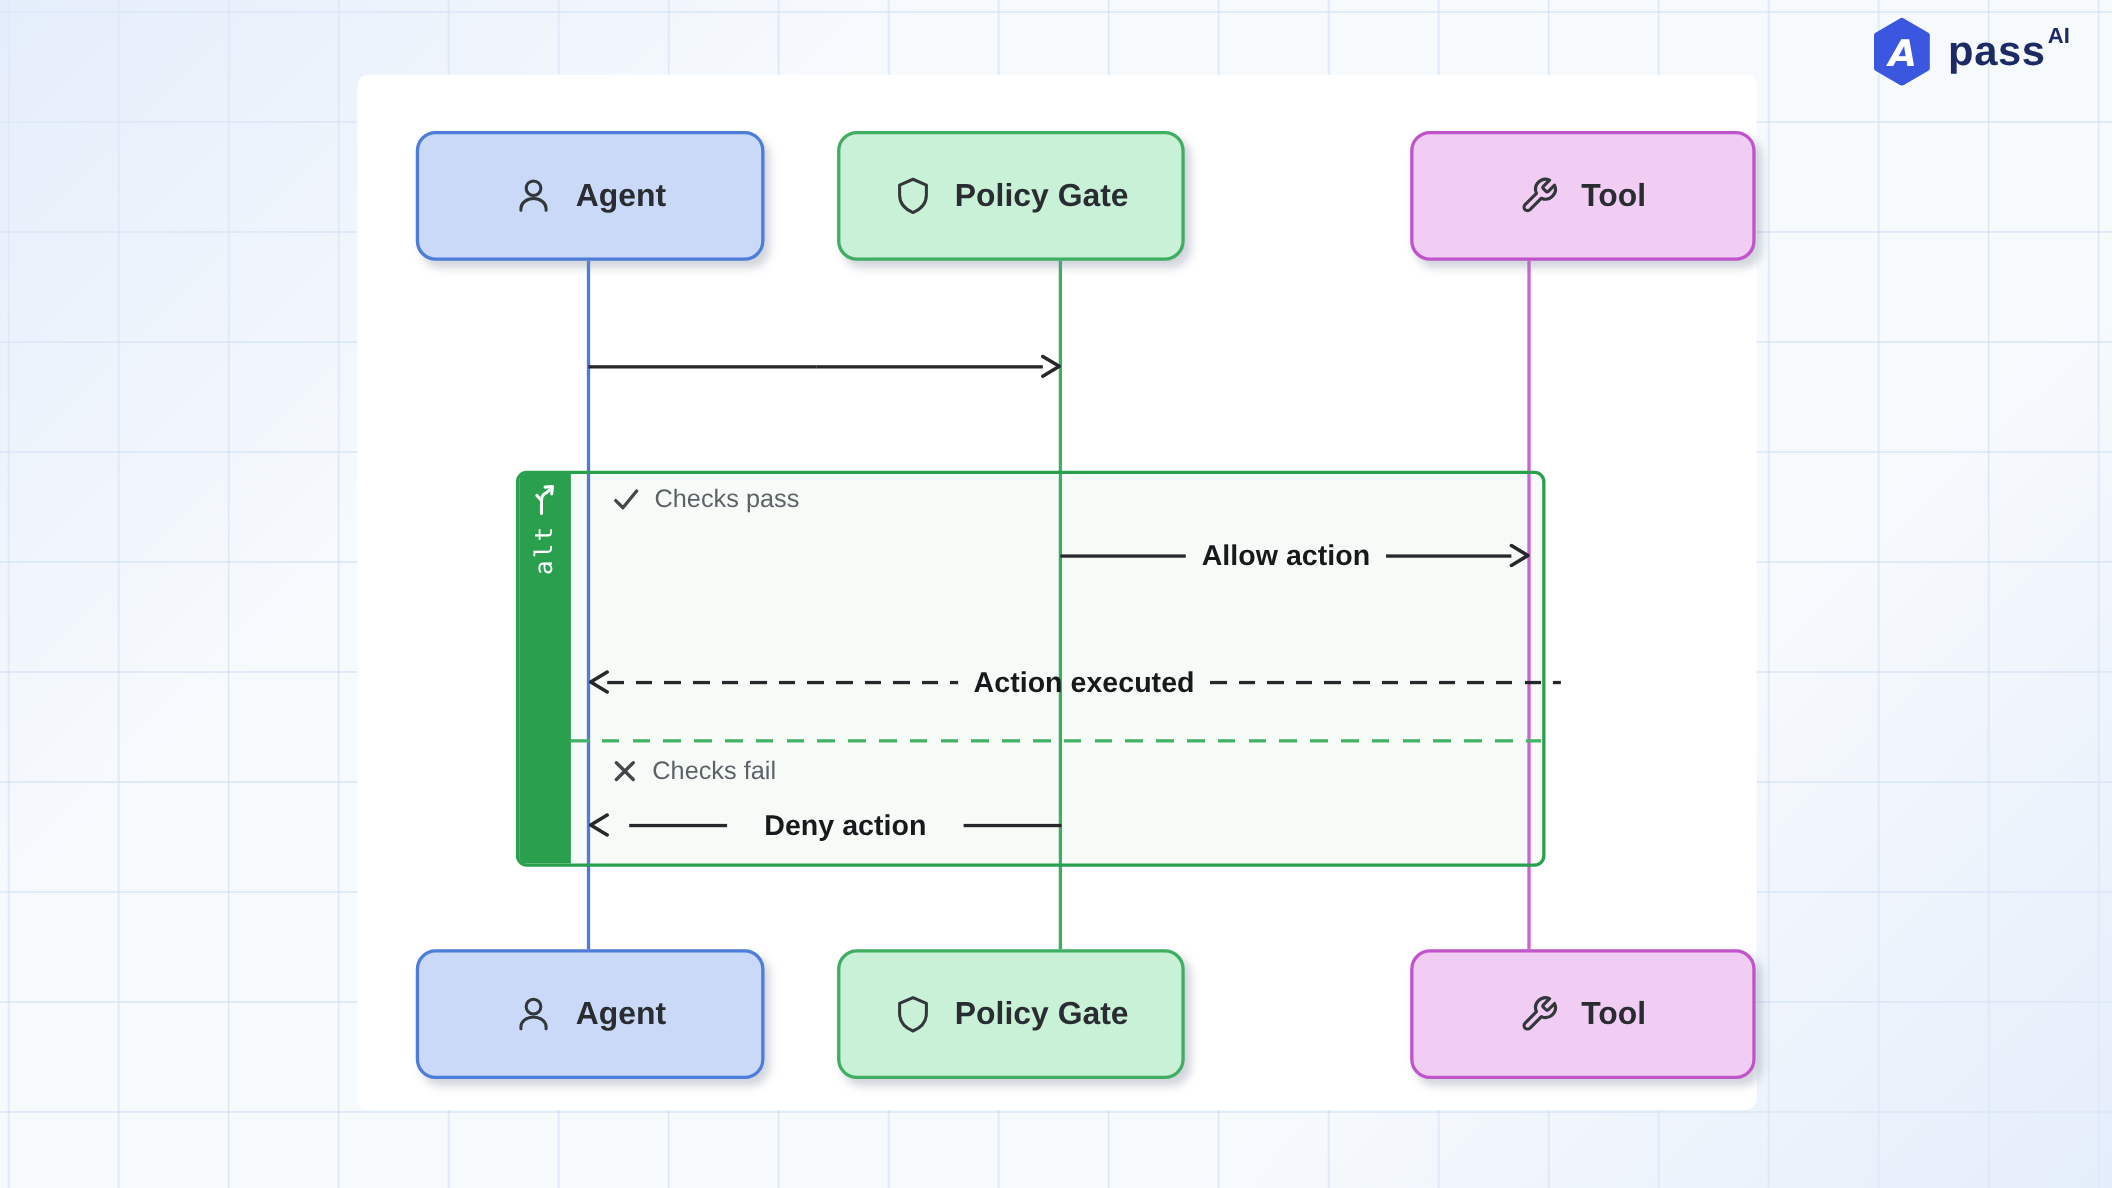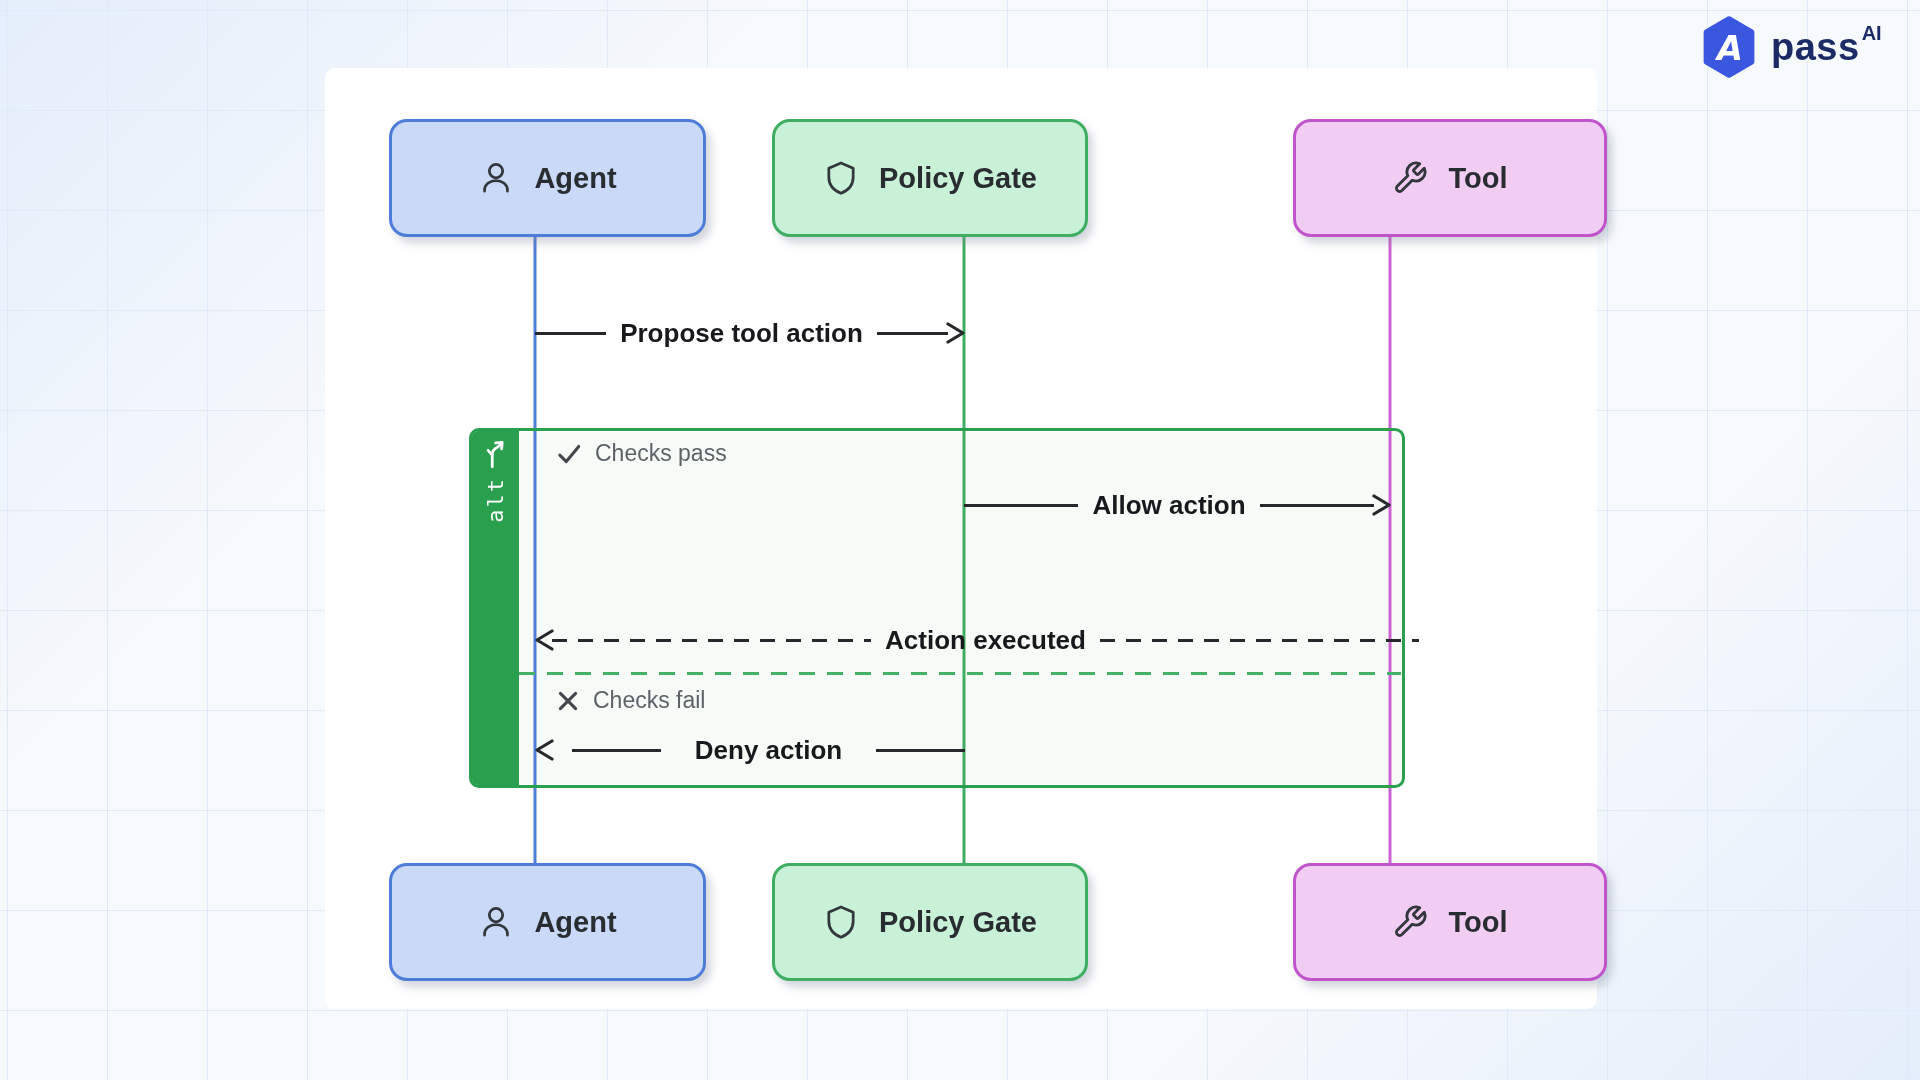--- a/index.html
+++ b/index.html
@@ -11,21 +11,21 @@
       linear-gradient(135deg, rgba(222,233,250,.75) 0%, rgba(255,255,255,0) 28%, rgba(255,255,255,0) 72%, rgba(222,233,250,.75) 100%),
       linear-gradient(to right, rgba(201,218,243,.5) 1.5px, transparent 1.5px),
       linear-gradient(to bottom, rgba(201,218,243,.5) 1.5px, transparent 1.5px);
     background-size:100% 100%, 100px 100px, 100px 100px;
     background-position:0 0, 7px 0, 0 10px;
   }
   .canvas{position:absolute;left:325px;top:68px;width:1272px;height:941px;background:#ffffff;border-radius:10px;z-index:0;}
 
   
   .actor{position:absolute;height:118px;border-radius:18px;display:flex;align-items:center;justify-content:center;gap:20px;
-    font-size:29px;font-weight:600;color:#292c31;border:3px solid;box-shadow:5px 6px 8px rgba(125,135,155,.35);z-index:5;box-sizing:border-box;margin-left:11px;}
+    font-size:29px;font-weight:600;color:#292c31;border:3px solid;box-shadow:5px 6px 8px rgba(125,135,155,.35);z-index:5;box-sizing:border-box;}
   .actor.agent{left:378px;width:317px;background:#c9d9f7;border-color:#4d7dd8;}
   .actor.policy{left:761px;width:316px;background:#c9f1d7;border-color:#3fae63;}
   .actor.tool{left:1282px;width:314px;background:#f1cdf3;border-color:#c054ca;}
   .row-top{top:119px;}
   .row-bottom{top:863px;}
   .actor svg{flex:0 0 auto;}
 
   
   .lifeline{position:absolute;top:237px;height:626px;width:3px;transform:translateX(-50%);z-index:2;}
   .ll-agent{left:535px;background:#4d7dd8;}
@@ -49,21 +49,21 @@
 
   
   .msg{position:absolute;display:flex;align-items:center;height:42px;z-index:4;
     font-size:26px;font-weight:600;color:#17191c;}
   .msg .seg{flex:1;height:3px;background:#26282b;}
   .msg .seg.dashed{background:repeating-linear-gradient(90deg,#26282b 0 15px,transparent 15px 26px);}
   .msg .lbl{padding:0 14px;white-space:nowrap;}
   .msg svg.ah{flex:0 0 auto;}
   .msg-propose{left:535px;width:430px;top:312px;}
   .msg-allow{left:964px;width:427px;top:484px;}
-  .msg-executed{left:535px;width:884px;top:599px;margin-top:20px;}
+  .msg-executed{left:535px;width:884px;top:599px;}
   .msg-deny{left:535px;width:430px;top:729px;gap:20px;}
 
   
   .logo{position:absolute;left:1700px;top:16px;display:flex;align-items:center;gap:13px;z-index:6;}
   .logo-name{font-size:38px;font-weight:800;color:#1c2b66;letter-spacing:.5px;}
   .logo-sup{font-size:20px;font-weight:800;color:#1c2b66;vertical-align:super;position:relative;top:-13px;margin-left:2px;}
 </style>
 </head>
 <body>
 
@@ -96,21 +96,20 @@
 <div class="cond cond-fail">
   <svg width="24" height="24" viewBox="0 0 22 22">
     <line x1="4" y1="4" x2="18" y2="18" stroke="#43474c" stroke-width="2.8" stroke-linecap="round"></line>
     <line x1="18" y1="4" x2="4" y2="18" stroke="#43474c" stroke-width="2.8" stroke-linecap="round"></line>
   </svg>
   <span>Checks fail</span>
 </div>
 
 <div class="msg msg-propose">
   <span class="seg"></span>
-  <span class="lbl">Propose tool action</span>
   <span class="seg"></span>
   <svg class="ah" width="20" height="22" viewBox="0 0 20 22" style="margin-left:-3px">
     <path d="M3 2 L18 11 L3 20" fill="none" stroke="#26282b" stroke-width="3.2" stroke-linecap="round" stroke-linejoin="round"></path>
   </svg>
 </div>
 
 <div class="msg msg-allow">
   <span class="seg"></span>
   <span class="lbl">Allow action</span>
   <span class="seg"></span>

